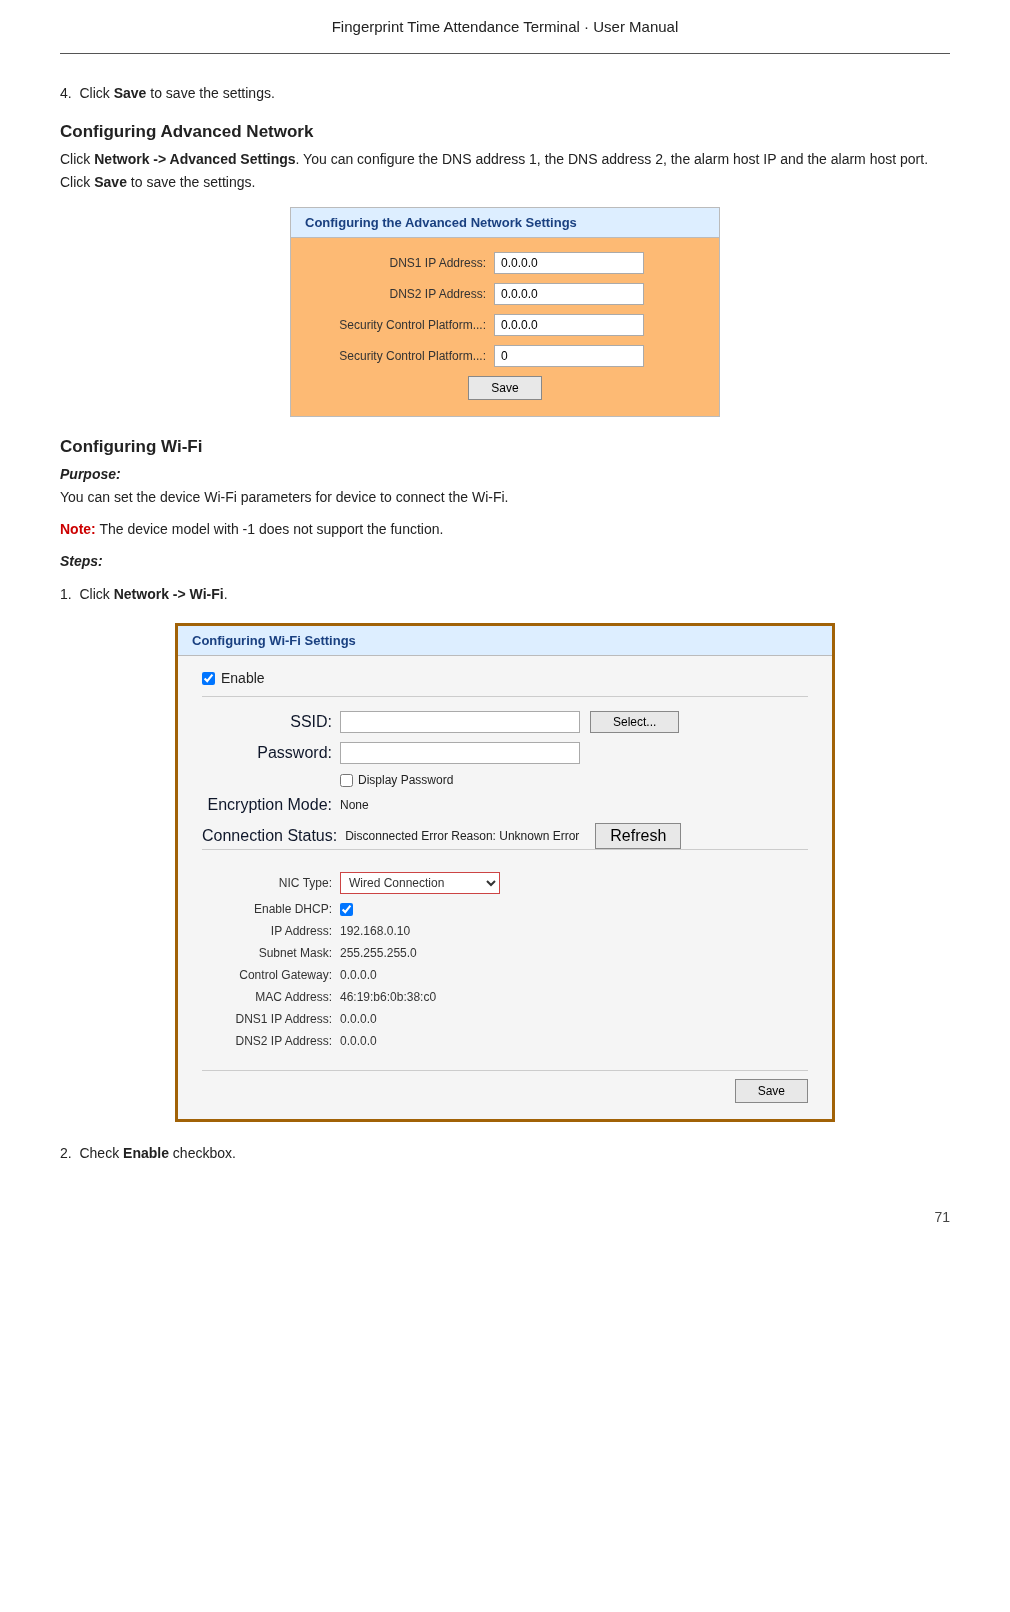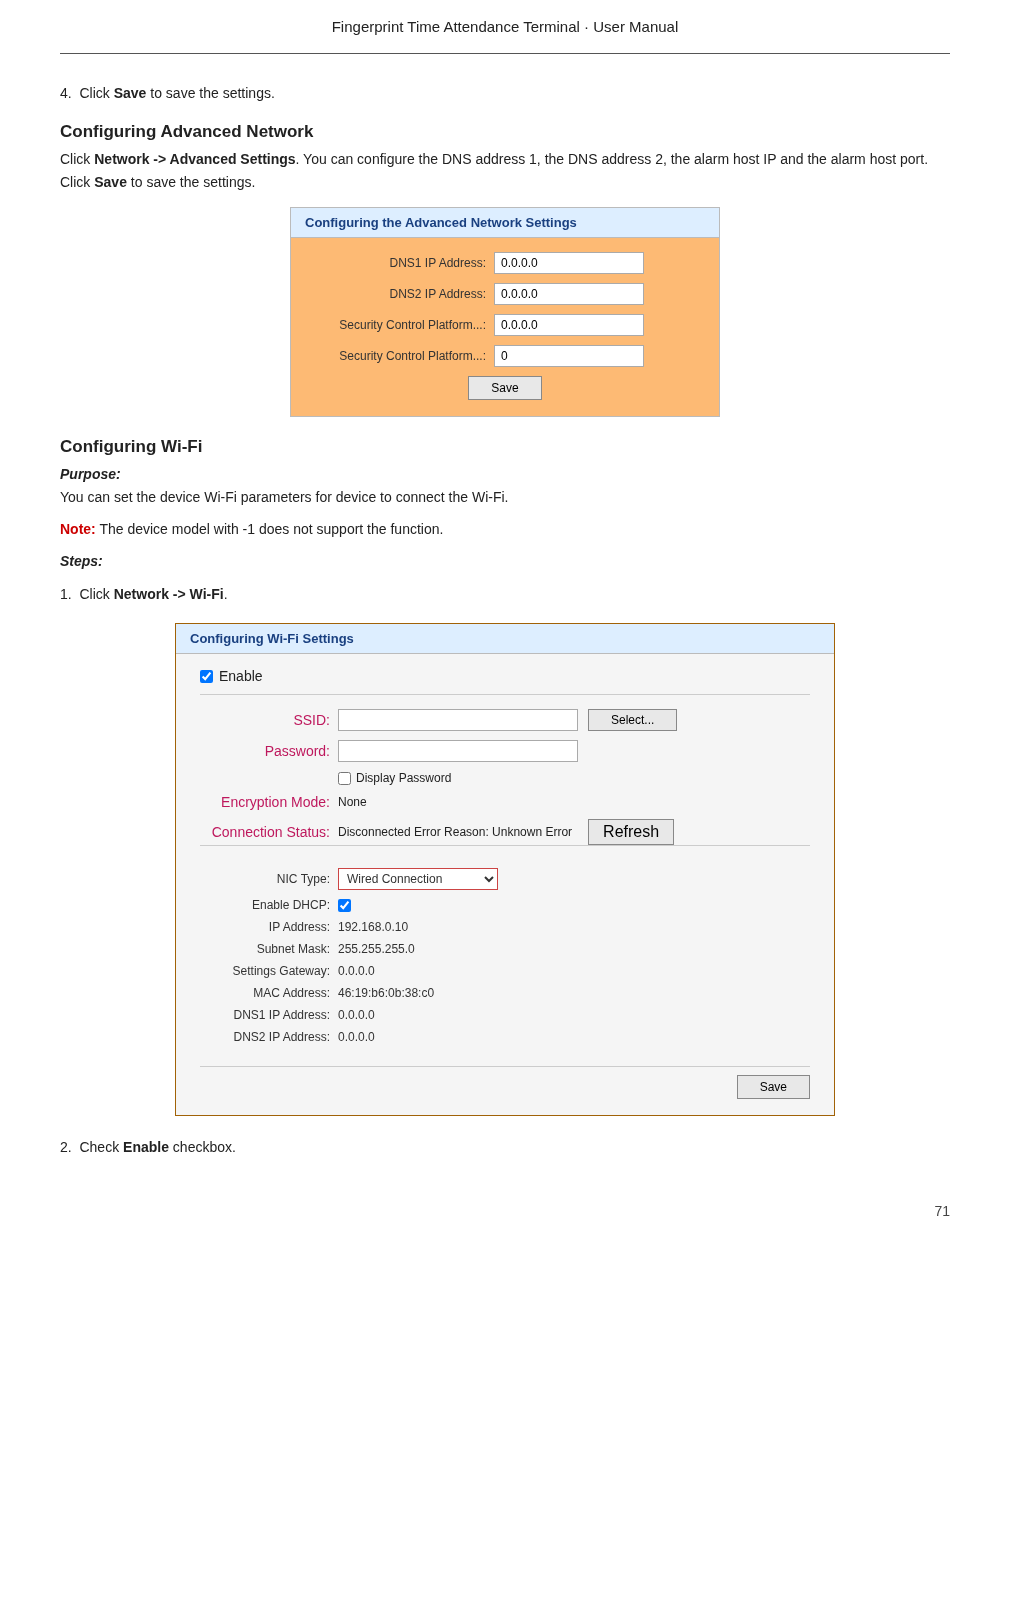--- a/index.html
+++ b/index.html
@@ -83,21 +83,21 @@
       margin: 8px auto 0 auto;
       padding: 4px 22px;
       font-size: 12px;
       border: 1px solid #888;
       background: #e8e8e8;
       cursor: pointer;
     }
 
     
     .wifi-dialog {
-      border: 1px solid #a16207;
+      border: 3px solid #a16207;
       background: #f5f5f5;
       margin: 8px auto 20px auto;
       width: 660px;
     }
     .wifi-dialog-title {
       background: #ddeeff;
       color: #1a4080;
       font-size: 13px;
       font-weight: bold;
       padding: 7px 14px;
@@ -116,22 +116,22 @@
     .wifi-enable-row input[type=checkbox] { margin-right: 6px; }
     .wifi-form-row {
       display: flex;
       align-items: center;
       margin-bottom: 9px;
     }
     .wifi-label {
       min-width: 130px;
       text-align: right;
       margin-right: 8px;
-      font-size: 14px;
-      color: #be185d;
+      font-size: 16px;
+      color: #0f172a;
     }
     .wifi-input {
       border: 1px solid #aaa;
       background: #fff;
       padding: 2px 6px;
       font-size: 12px;
       width: 240px;
       height: 22px;
     }
     .wifi-select-btn {
@@ -334,21 +334,21 @@
         <span class="nic-label">IP Address:</span>
         <span class="nic-value">192.168.0.10</span>
       </div>
 
       <div class="nic-row">
         <span class="nic-label">Subnet Mask:</span>
         <span class="nic-value">255.255.255.0</span>
       </div>
 
       <div class="nic-row">
-        <span class="nic-label">Settings Gateway:</span>
+        <span class="nic-label">Control Gateway:</span>
         <span class="nic-value">0.0.0.0</span>
       </div>
 
       <div class="nic-row">
         <span class="nic-label">MAC Address:</span>
         <span class="nic-value">46:19:b6:0b:38:c0</span>
       </div>
 
       <div class="nic-row">
         <span class="nic-label">DNS1 IP Address:</span>

